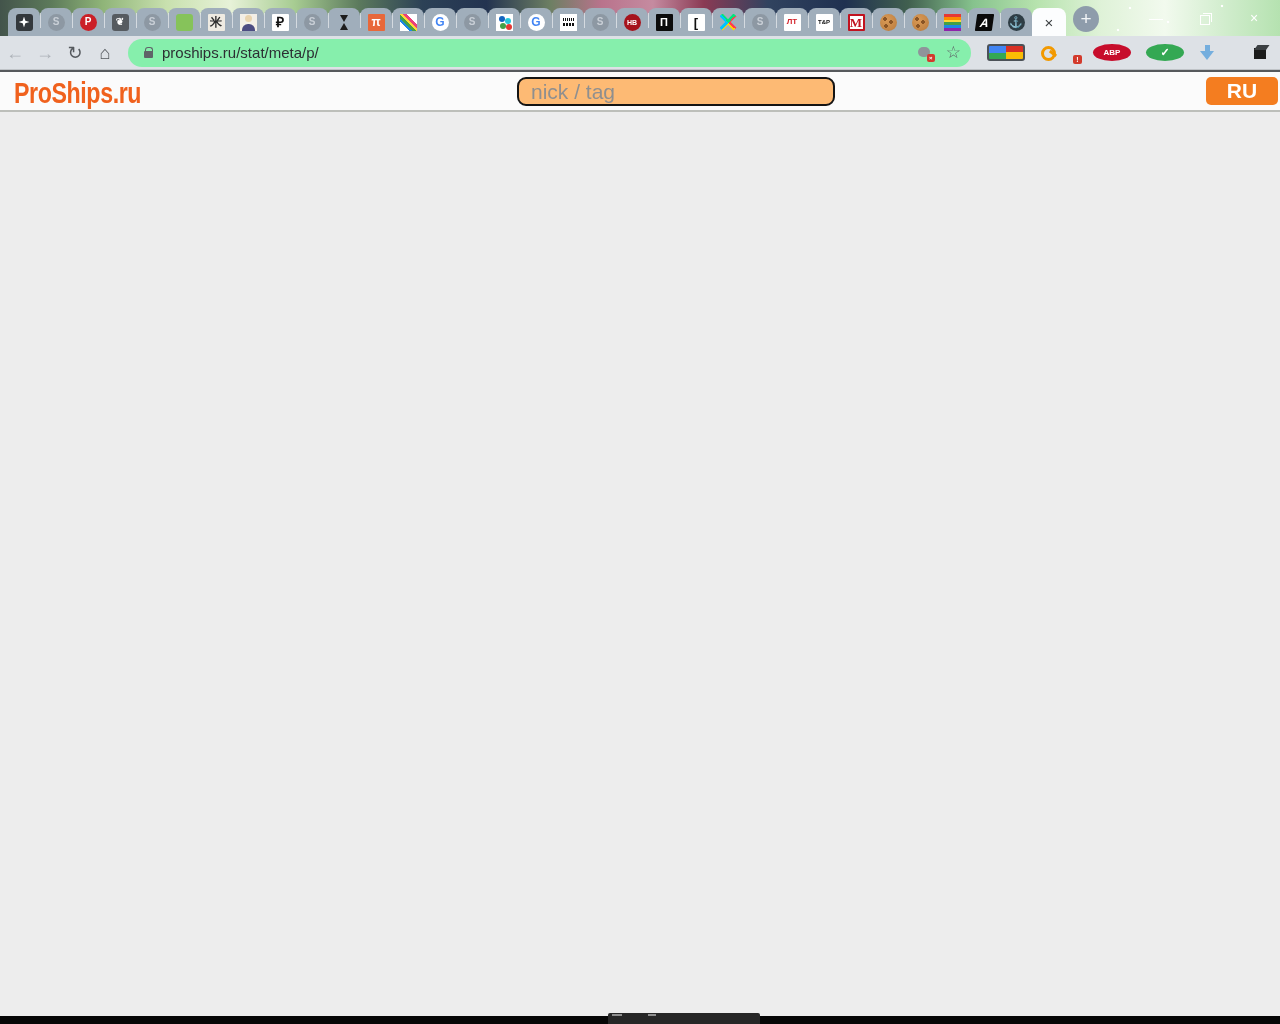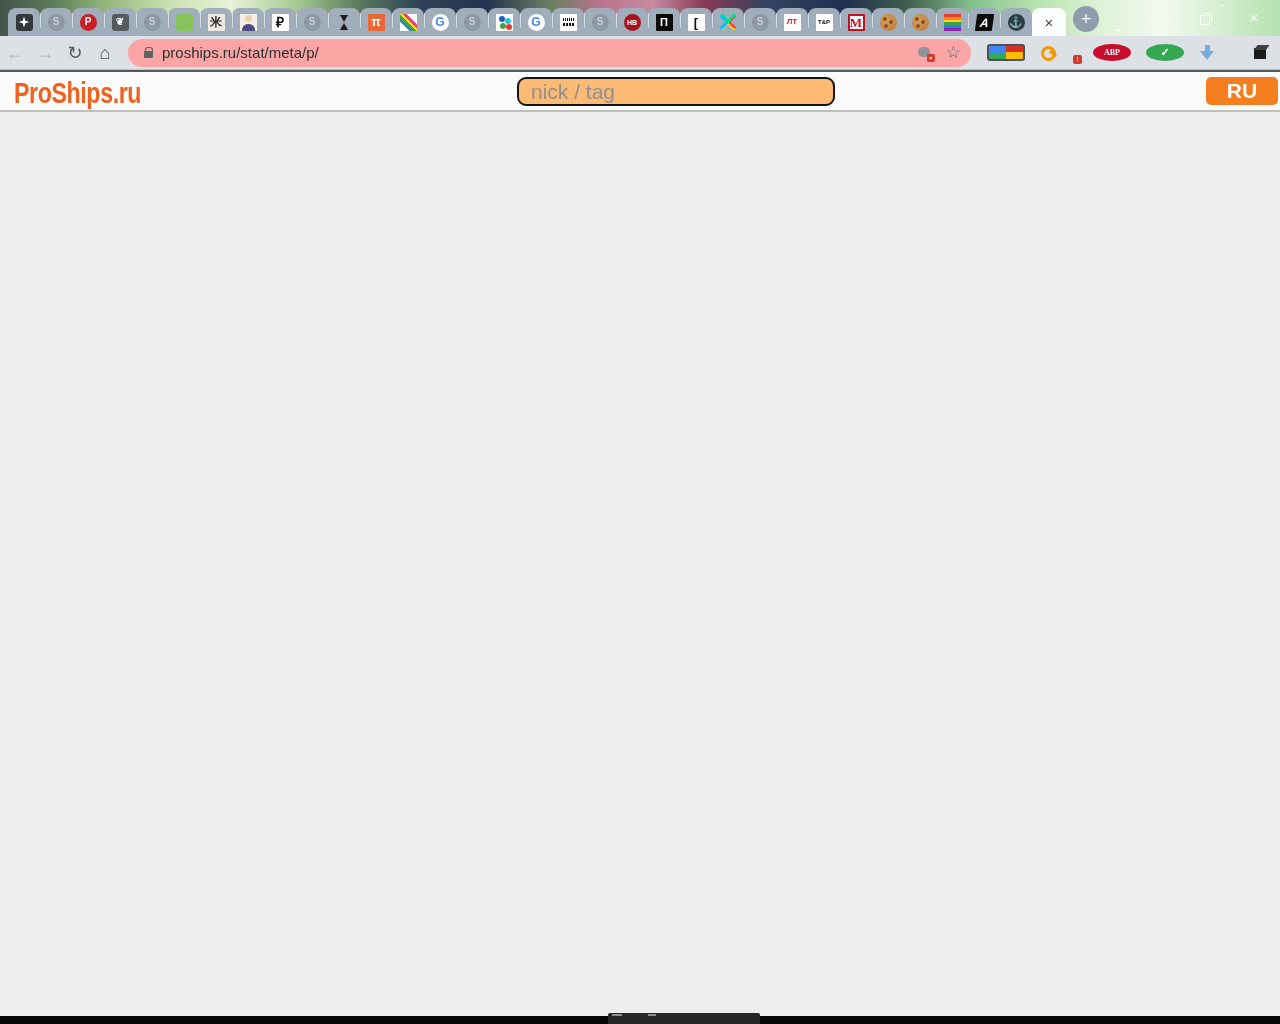--- a/index.html
+++ b/index.html
@@ -85,35 +85,35 @@
   
   .toolbar {
     position:absolute; left:0; top:36px; width:1280px; height:34px; background:#dde1e6;
     display:flex; align-items:center; border-bottom:1px solid #bfc3c7;
   }
   .nav-ic { font-size:18px; line-height:1; text-align:center; width:30px; flex:0 0 auto; }
   .dim { color:#aeb3b9; }
   .dark { color:#55595e; }
   .omnibox {
     position:relative; height:28px; flex:0 0 auto; width:843px; margin-left:8px;
-    background:#fca5a5; border-radius:14px; display:flex; align-items:center; padding:0 10px 0 12px;
+    background:#86efac; border-radius:14px; display:flex; align-items:center; padding:0 10px 0 12px;
   }
   .lock { position:relative; width:9px; height:7px; background:#5f6368; border-radius:1px; margin:4px 9px 0 4px; flex:0 0 auto; }
   .lock::before { content:""; position:absolute; top:-4px; left:1.2px; width:6px; height:5px;
       border:1.5px solid #5f6368; border-bottom:none; border-radius:3px 3px 0 0; }
   .url { font-size:15px; color:#2c2f33; white-space:nowrap; }
   .omni-right { position:absolute; right:10px; top:0; height:28px; display:flex; align-items:center; gap:14px; }
   .media-ic { position:relative; width:14px; height:12px; }
   .media-ic::before { content:""; position:absolute; left:0; top:0; width:12px; height:10px; border-radius:5px; background:#8f949a; }
   .media-ic .err { position:absolute; right:-3px; bottom:-3px; width:8px; height:8px; border-radius:2px;
       background:#d33a2c; color:#fff; font-size:6px; line-height:8px; text-align:center; font-weight:bold; }
   .star-ic { font-size:17px; color:#5f6368; line-height:1; }
   .ext-row { display:flex; align-items:center; gap:15px; margin-left:16px; }
   .ext { position:relative; width:38px; height:17px; display:flex; align-items:center; justify-content:center;
-         font-weight:bold; font-size:8px;font-family:Liberation Serif, serif; }
+         font-weight:bold; font-size:8px; }
   .ext .badge { position:absolute; right:-4px; bottom:-3px; min-width:9px; height:9px; border-radius:2px;
       font-size:7px; line-height:9px; text-align:center; color:#fff; font-weight:bold; padding:0 1px; }
   .ext.mosaic { border-radius:3px; overflow:hidden;
       background:conic-gradient(#d93025 0 25%, #fbbc04 0 50%, #34a853 0 75%, #4285f4 0 100%); border:2px solid #4b5157; }
   .ext.key { }
   .ext.key::before { content:""; position:absolute; left:1px; top:2px; width:9px; height:9px; border-radius:50%;
       border:3px solid #f29900; }
   .ext.key::after { content:""; position:absolute; left:9px; top:8px; width:8px; height:3px; background:#f29900;
       transform:rotate(38deg); }
   .ext.circle { border-radius:50%; color:#fff; }

